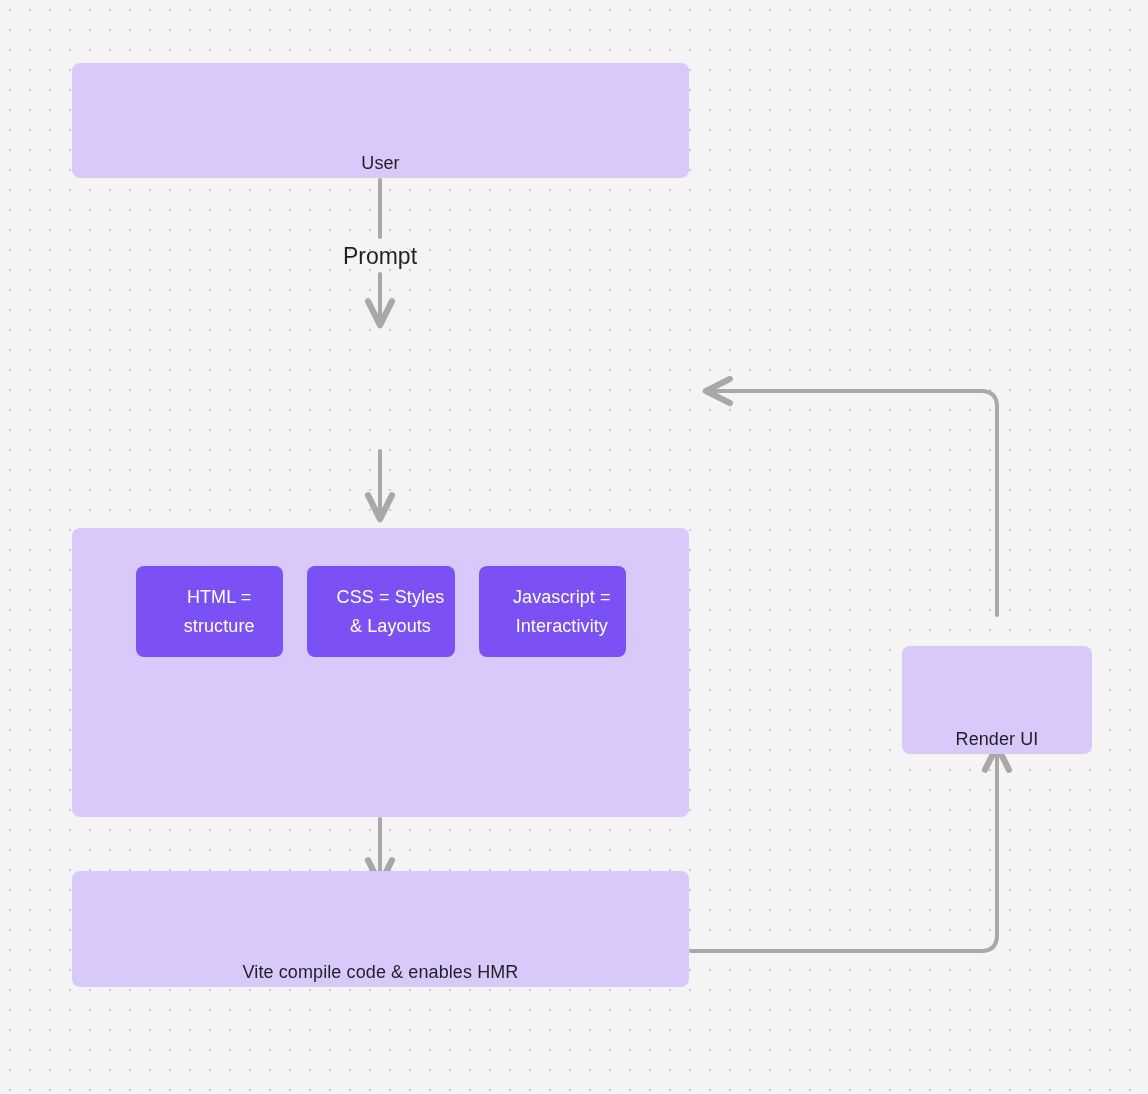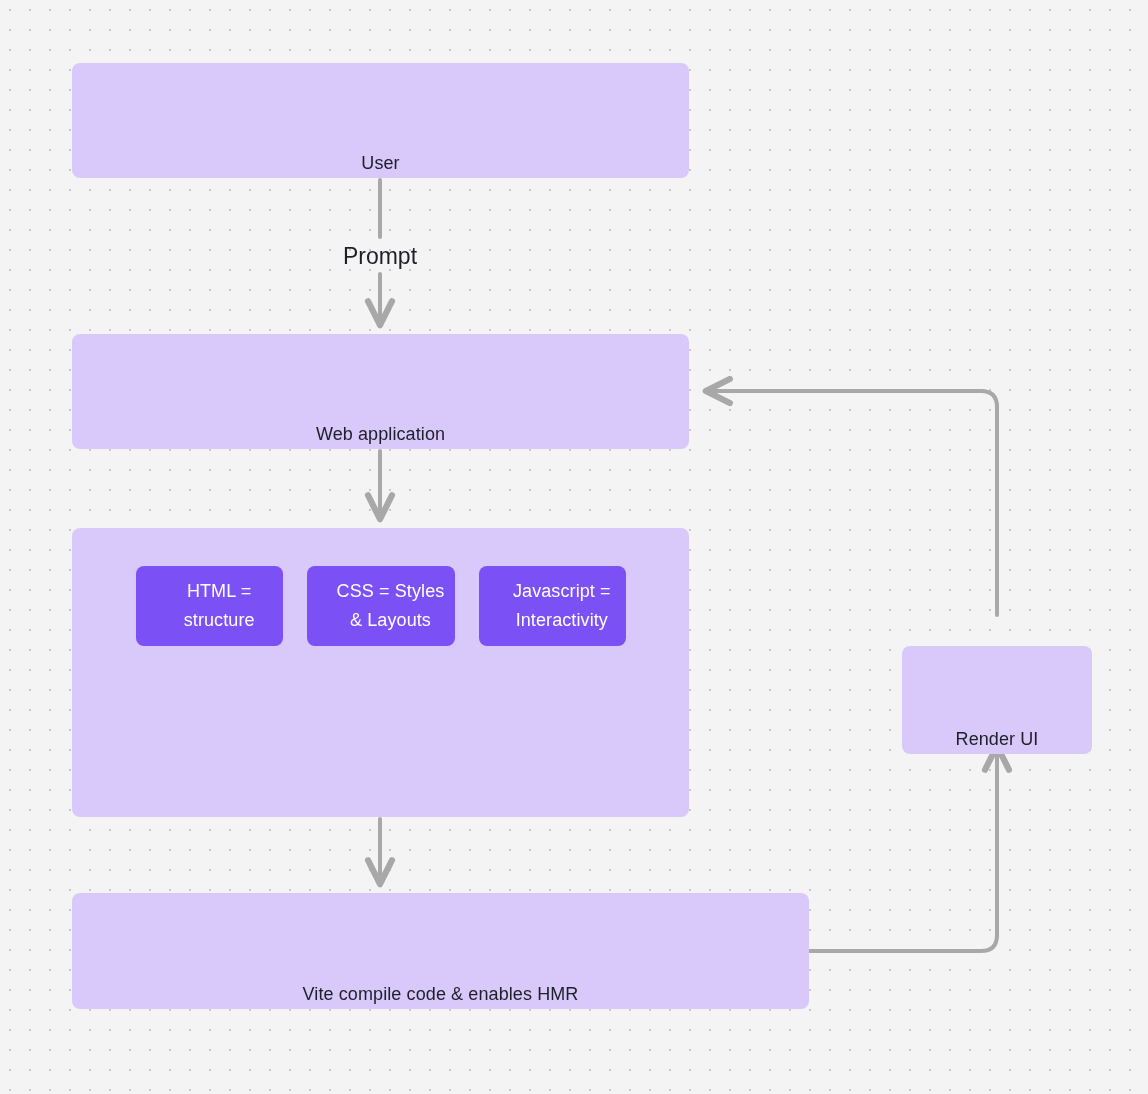--- a/index.html
+++ b/index.html
@@ -36,35 +36,35 @@
     line-height: 29px;
     letter-spacing: 0.1px;
     white-space: pre-line;
   }
   .node-lavender .node-label { color: #1f1f29; }
 
   #user-node        { left: 72px;  top: 63px;  width: 617px; height: 115px; }
   #webapp-node      { left: 72px;  top: 334px; width: 617px; height: 115px; }
   #components-node  { left: 72px;  top: 528px; width: 617px; height: 289px;
                       display: block; }
-  #vite-node        { left: 72px;  top: 893px; width: 737px; height: 116px; }
+  #vite-node        { left: 72px;  top: 871px; width: 617px; height: 116px; }
   #render-node      { left: 902px; top: 617px; width: 190px; height: 108px; margin-top: 29px; }
 
   #inner-row {
     position: absolute;
     left: 64px;
     top: 38px;
     width: 490px;
     height: 104px;
     display: flex;
     gap: 24px;
   }
   .inner-box {
     width: 146px;
-    height: 80px;
+    height: 91px;
     border-radius: 8px;
     background: #7b51f5;
     display: flex;
     align-items: center;
     justify-content: center;
     text-align: center;
     padding-left: 19px;
   }
   .inner-box .node-label { color: #ffffff; font-size: 18px; line-height: 29px; }
 
@@ -130,23 +130,20 @@
       <path d="M997,615 L997,407 Q997,391 981,391 L709,391" fill="none" stroke="#a8a8a8" stroke-width="4" stroke-linecap="round" stroke-linejoin="round" marker-end="url(#arrowhead)"></path>
     </g>
   </svg>
 
   <div class="node node-lavender" id="user-node">
     <span class="node-label">User</span>
   </div>
 
   <div class="edge-label" id="prompt-label">Prompt</div>
 
-  <div class="node node-lavender" id="webapp-node">
-    <span class="node-label">Web application</span>
-  </div>
 
   <div class="node node-lavender" id="components-node">
     <div id="inner-row">
       <div class="inner-box">
         <span class="node-label">HTML =
 structure</span>
       </div>
       <div class="inner-box">
         <span class="node-label">CSS = Styles
 &amp; Layouts</span>

